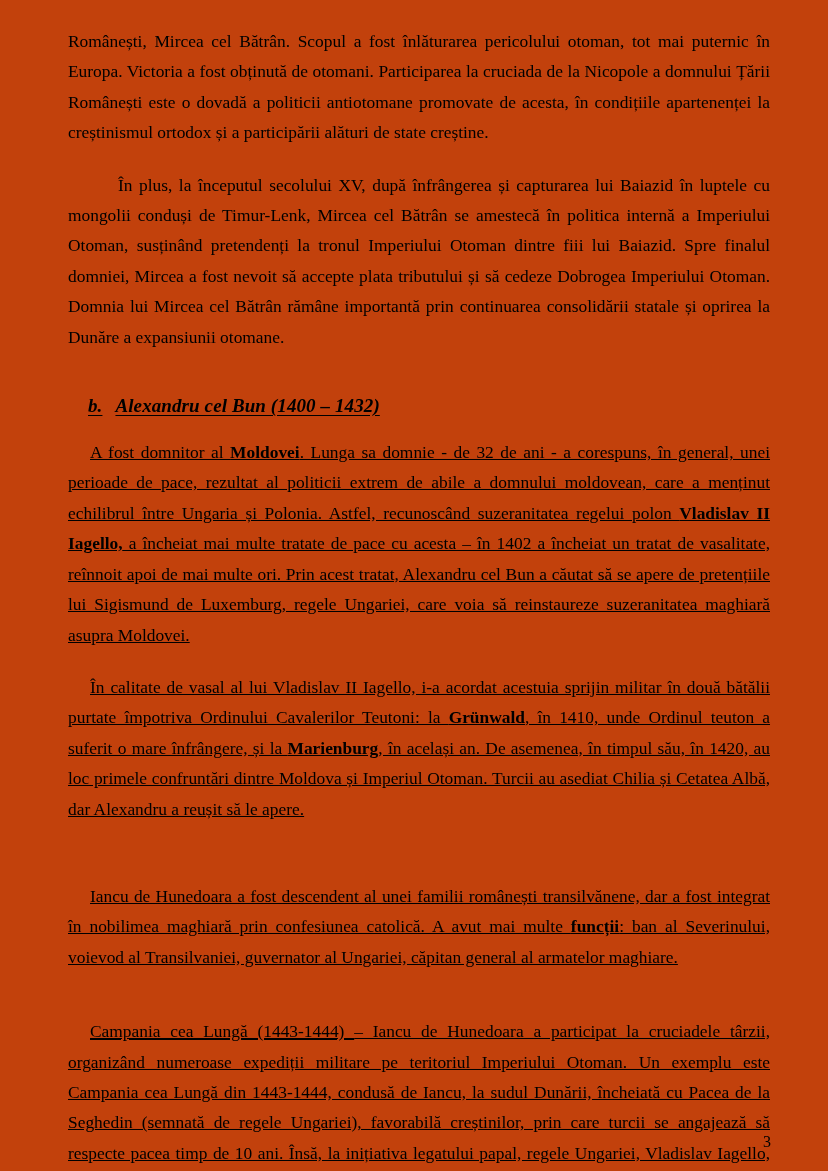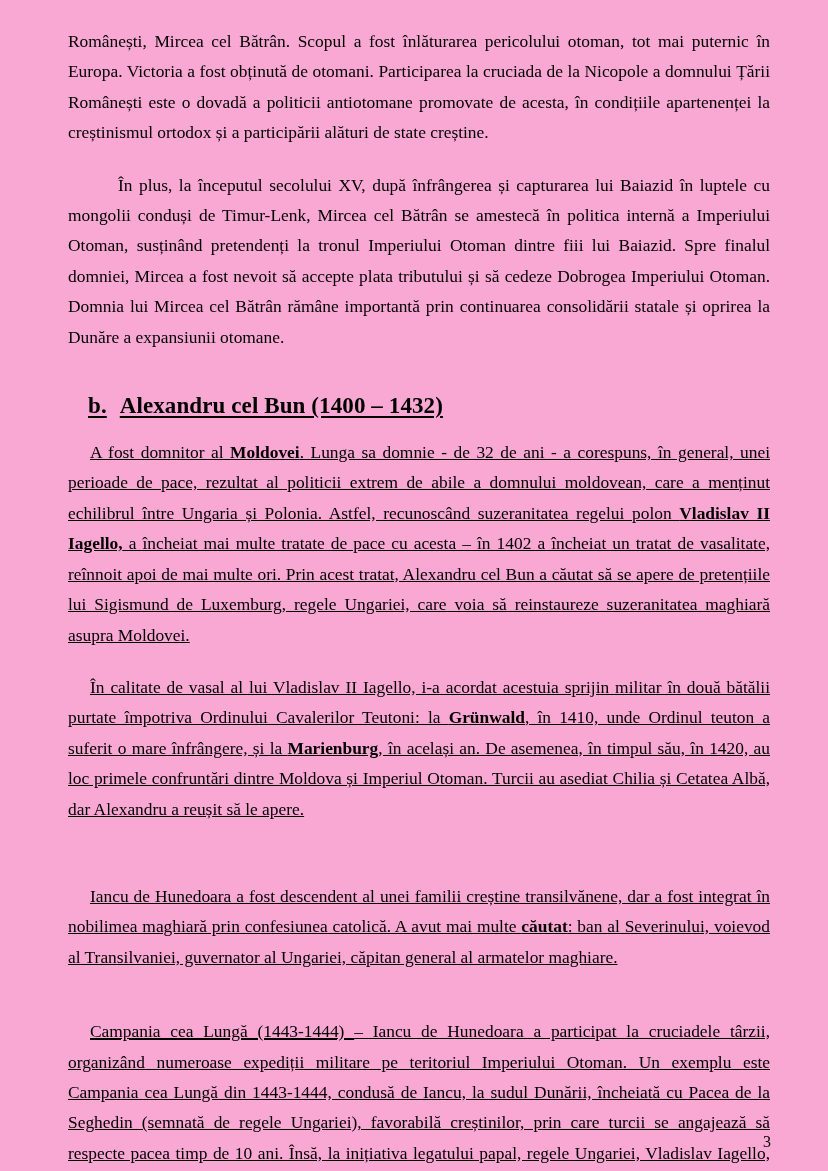--- a/index.html
+++ b/index.html
@@ -17,21 +17,21 @@
     overflow: hidden;
     -webkit-font-smoothing: antialiased;
   }
 
   .page {
     position: absolute;
     left: 0;
     top: 0;
     width: 828px;
     height: 1171px;
-    background: #f9a8d4;
+    background: #c2410c;
   }
 
   .content {
     position: absolute;
     left: 68px;
     top: 26px;
     width: 702px;
   }
 
   p.para {
@@ -46,24 +46,25 @@
   
   .gap-sm { height: 17px; }
   .gap-md { height: 22px; }
   .gap-xl { height: 40px; }
 
   .indent-a { text-indent: 22px; text-decoration: underline; }
   .indent-b { text-indent: 50px; }
 
   h3.heading {
     margin: 0;
-    font-size: 23px;
+    font-size: 19px;
     line-height: 28px;
     font-weight: bold;
     letter-spacing: 0.1px;
+    font-style: italic;
   }
   .heading-inner {
     display: inline-block;
     padding-left: 20px;
   }
   .heading-letter {
     text-decoration: underline;
     text-underline-offset: 3px;
   }
   .heading-title {
@@ -106,21 +107,21 @@
       <div class="gap-md"></div>
       <p class="para indent-b"><span>În plus, la începutul secolului XV, după înfrângerea și capturarea lui Baiazid în luptele cu mongolii conduși de Timur-Lenk, Mircea cel Bătrân se amestecă în politica internă a Imperiului Otoman, susținând pretendenți la tronul Imperiului Otoman dintre fiii lui Baiazid. Spre finalul domniei, Mircea a fost nevoit să accepte plata tributului și să cedeze Dobrogea Imperiului Otoman. Domnia lui Mircea cel Bătrân rămâne importantă prin continuarea consolidării statale și oprirea la Dunăre a expansiunii otomane.</span></p>
       <div class="gap-xl"></div>
       <h3 class="heading"><span class="heading-inner"><span class="heading-letter">b.</span><span class="heading-spacer"></span><span class="heading-title">Alexandru cel Bun (1400 – 1432)</span></span></h3>
       <div class="gap-sm"></div>
       <p class="para indent-a"><span>A fost domnitor al </span><b class="bold">Moldovei</b><span>. Lunga sa domnie - de 32 de ani - a corespuns, în general, unei perioade de pace, rezultat al politicii extrem de abile a domnului moldovean, care a menținut echilibrul între Ungaria și Polonia. Astfel, recunoscând suzeranitatea regelui polon </span><b class="bold">Vladislav II Iagello,</b><span> a încheiat mai multe tratate de pace cu acesta – în 1402 a încheiat un tratat de vasalitate, reînnoit apoi de mai multe ori. Prin acest tratat, Alexandru cel Bun a căutat să se apere de pretențiile lui Sigismund de Luxemburg, regele Ungariei, care voia să reinstaureze suzeranitatea maghiară asupra Moldovei.</span></p>
       <div class="gap-md"></div>
       <p class="para indent-a"><span>În calitate de vasal al lui Vladislav II Iagello, i-a acordat acestuia sprijin militar în două bătălii purtate împotriva Ordinului Cavalerilor Teutoni: la </span><b class="bold">Grünwald</b><span>, în 1410, unde Ordinul teuton a suferit o mare înfrângere, și la </span><b class="bold">Marienburg</b><span>, în același an. De asemenea, în timpul său, în 1420, au loc primele confruntări dintre Moldova și Imperiul Otoman. Turcii au asediat Chilia și Cetatea Albă, dar Alexandru a reușit să le apere.</span></p>
       <div class="gap-xl"></div>
       <div class="gap-sm"></div>
-      <p class="para indent-a"><span>Iancu de Hunedoara a fost descendent al unei familii creștine transilvănene, dar a fost integrat în nobilimea maghiară prin confesiunea catolică. A avut mai multe </span><b class="bold">căutat</b><span>: ban al Severinului, voievod al Transilvaniei, guvernator al Ungariei, căpitan general al armatelor maghiare.</span></p>
+      <p class="para indent-a"><span>Iancu de Hunedoara a fost descendent al unei familii românești transilvănene, dar a fost integrat în nobilimea maghiară prin confesiunea catolică. A avut mai multe </span><b class="bold">funcții</b><span>: ban al Severinului, voievod al Transilvaniei, guvernator al Ungariei, căpitan general al armatelor maghiare.</span></p>
       <div class="gap-md"></div>
       <div class="gap-md"></div>
       <p class="para indent-a"><span class="uline">Campania cea Lungă (1443-1444) </span><span>– Iancu de Hunedoara a participat la cruciadele târzii, organizând numeroase expediții militare pe teritoriul Imperiului Otoman. Un exemplu este Campania cea Lungă din 1443-1444, condusă de Iancu, la sudul Dunării, încheiată cu Pacea de la Seghedin (semnată de regele Ungariei), favorabilă creștinilor, prin care turcii se angajează să respecte pacea timp de 10 ani. Însă, la inițiativa legatului papal, regele Ungariei, Vladislav Iagello, nu respectă pacea și organizează o nouă cruciadă, la care participă și Iancu de Hunedoara. Otomanii au fost victorioși la Varna, în noiembrie 1444, iar regele maghiar a murit în luptă.</span></p>
     </div>
 
   <div class="page-number">3</div>
 
 </div>
 
 </body></html>

